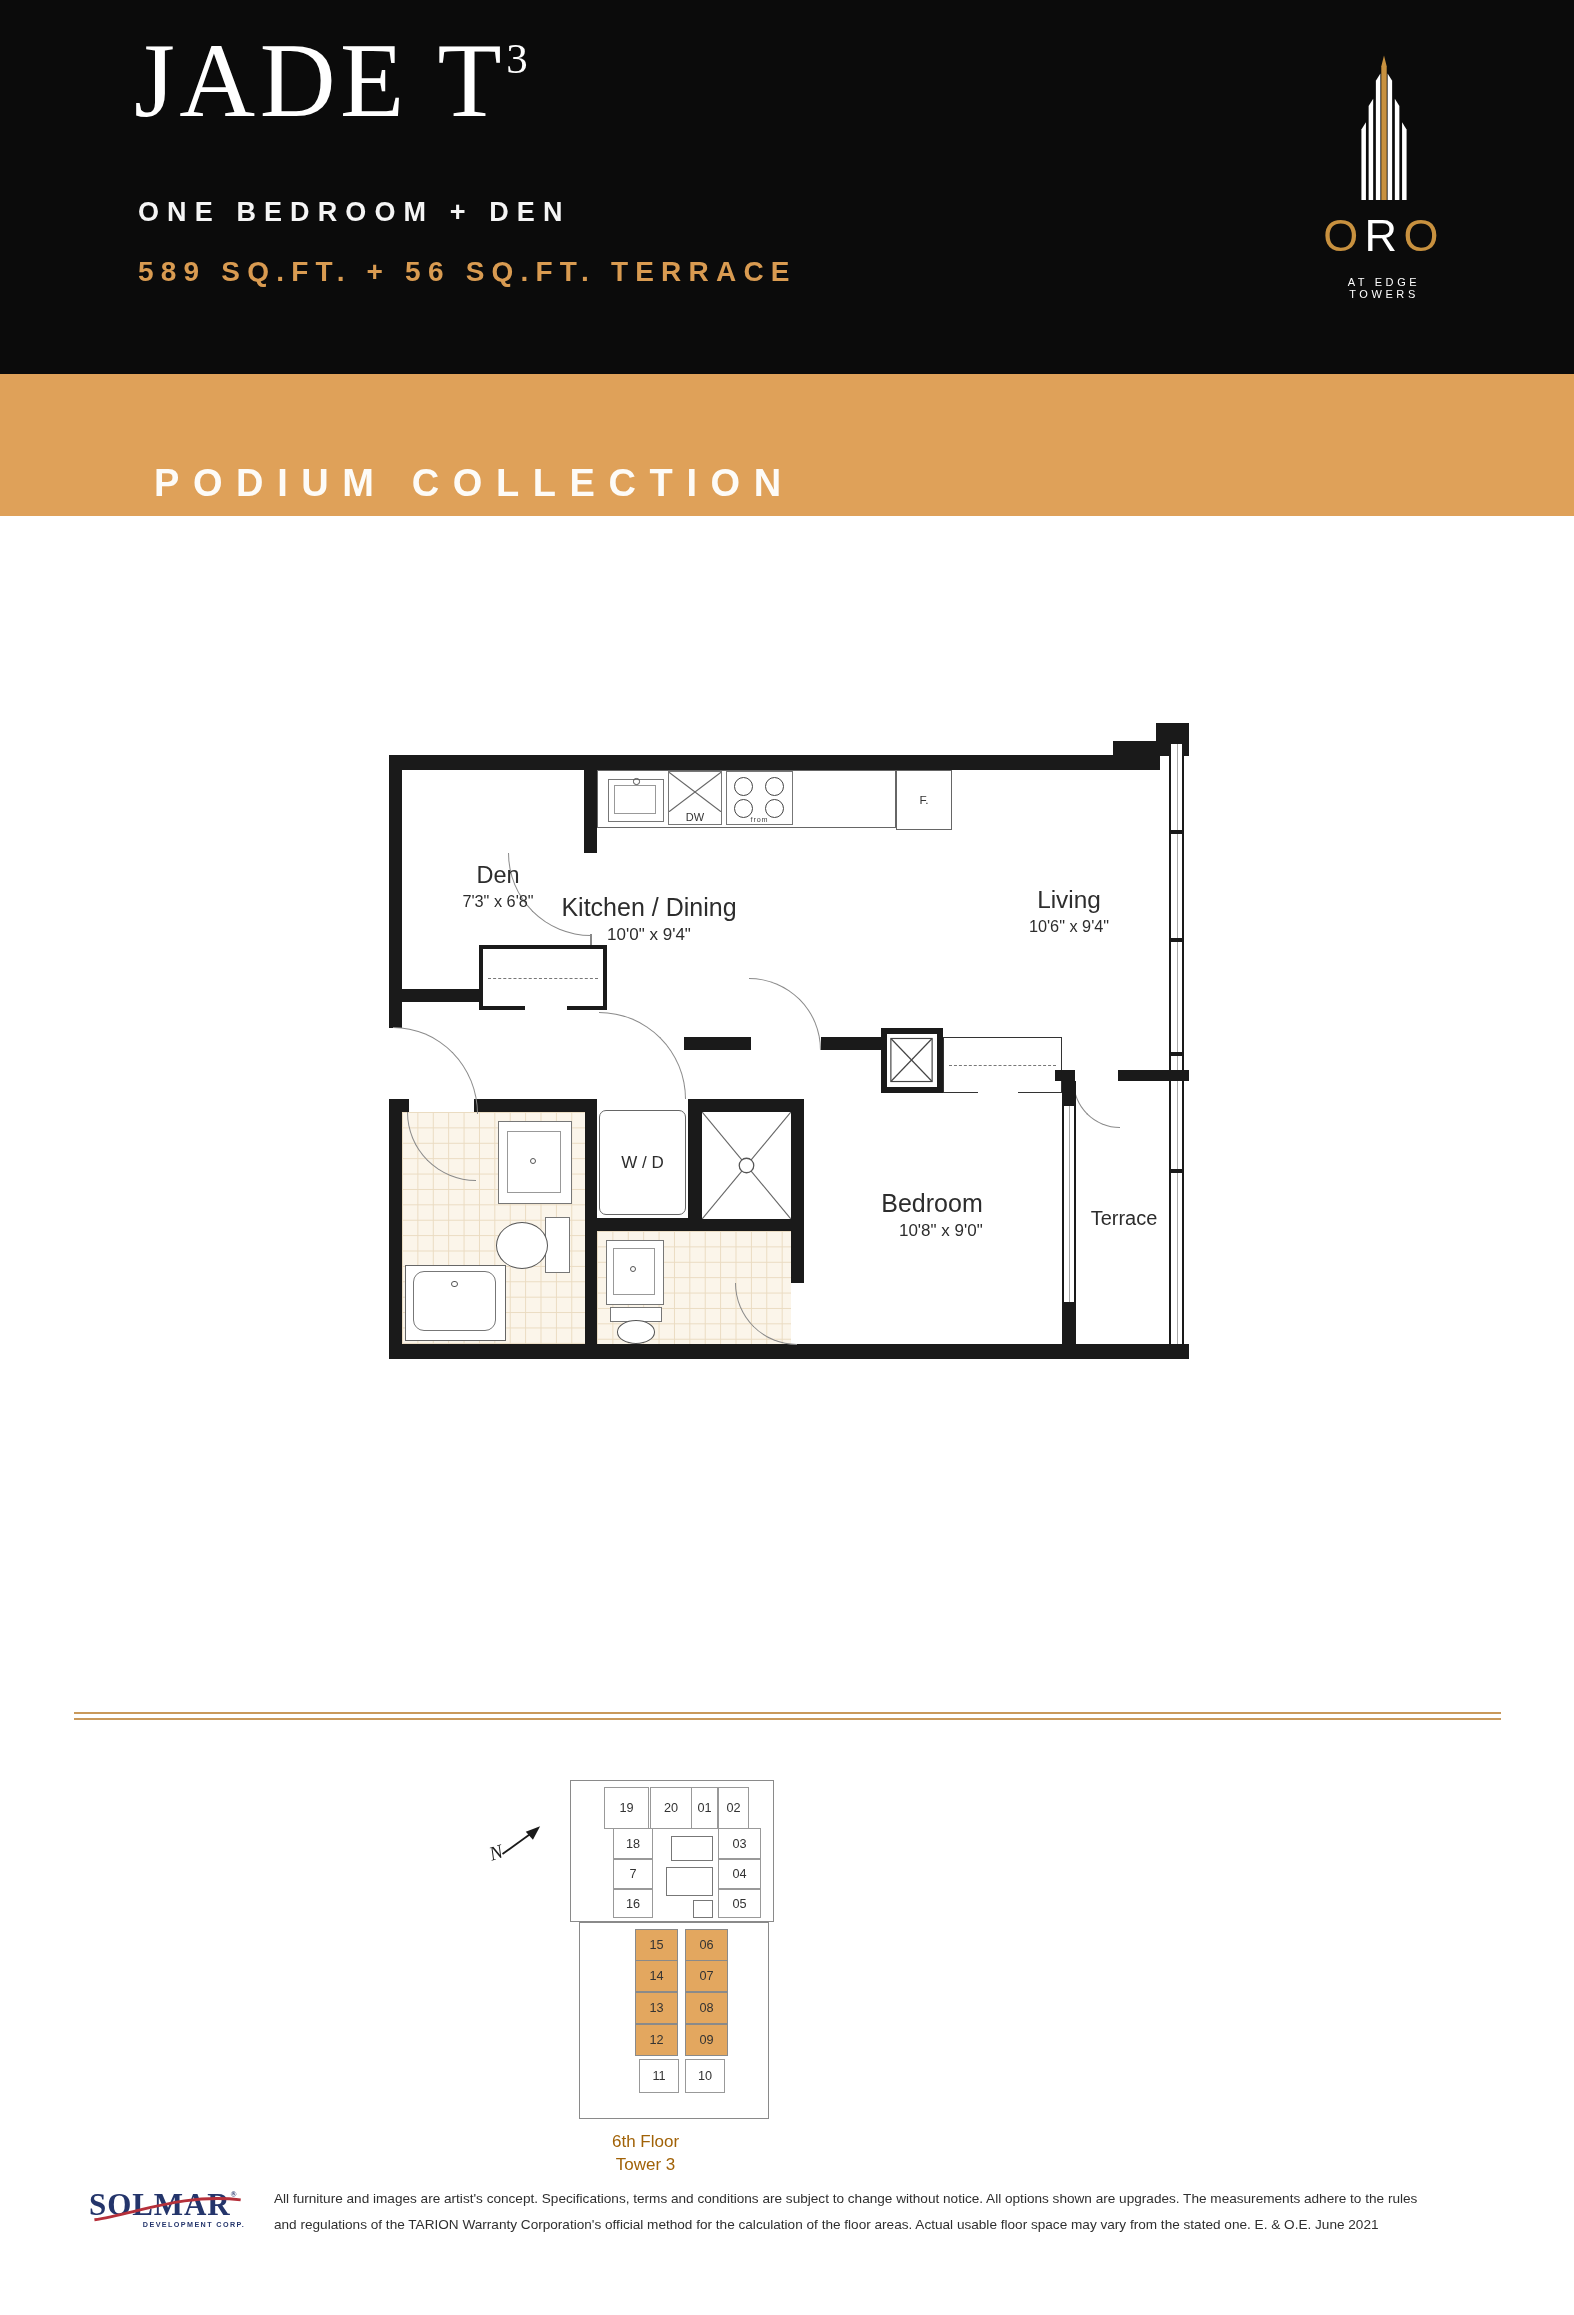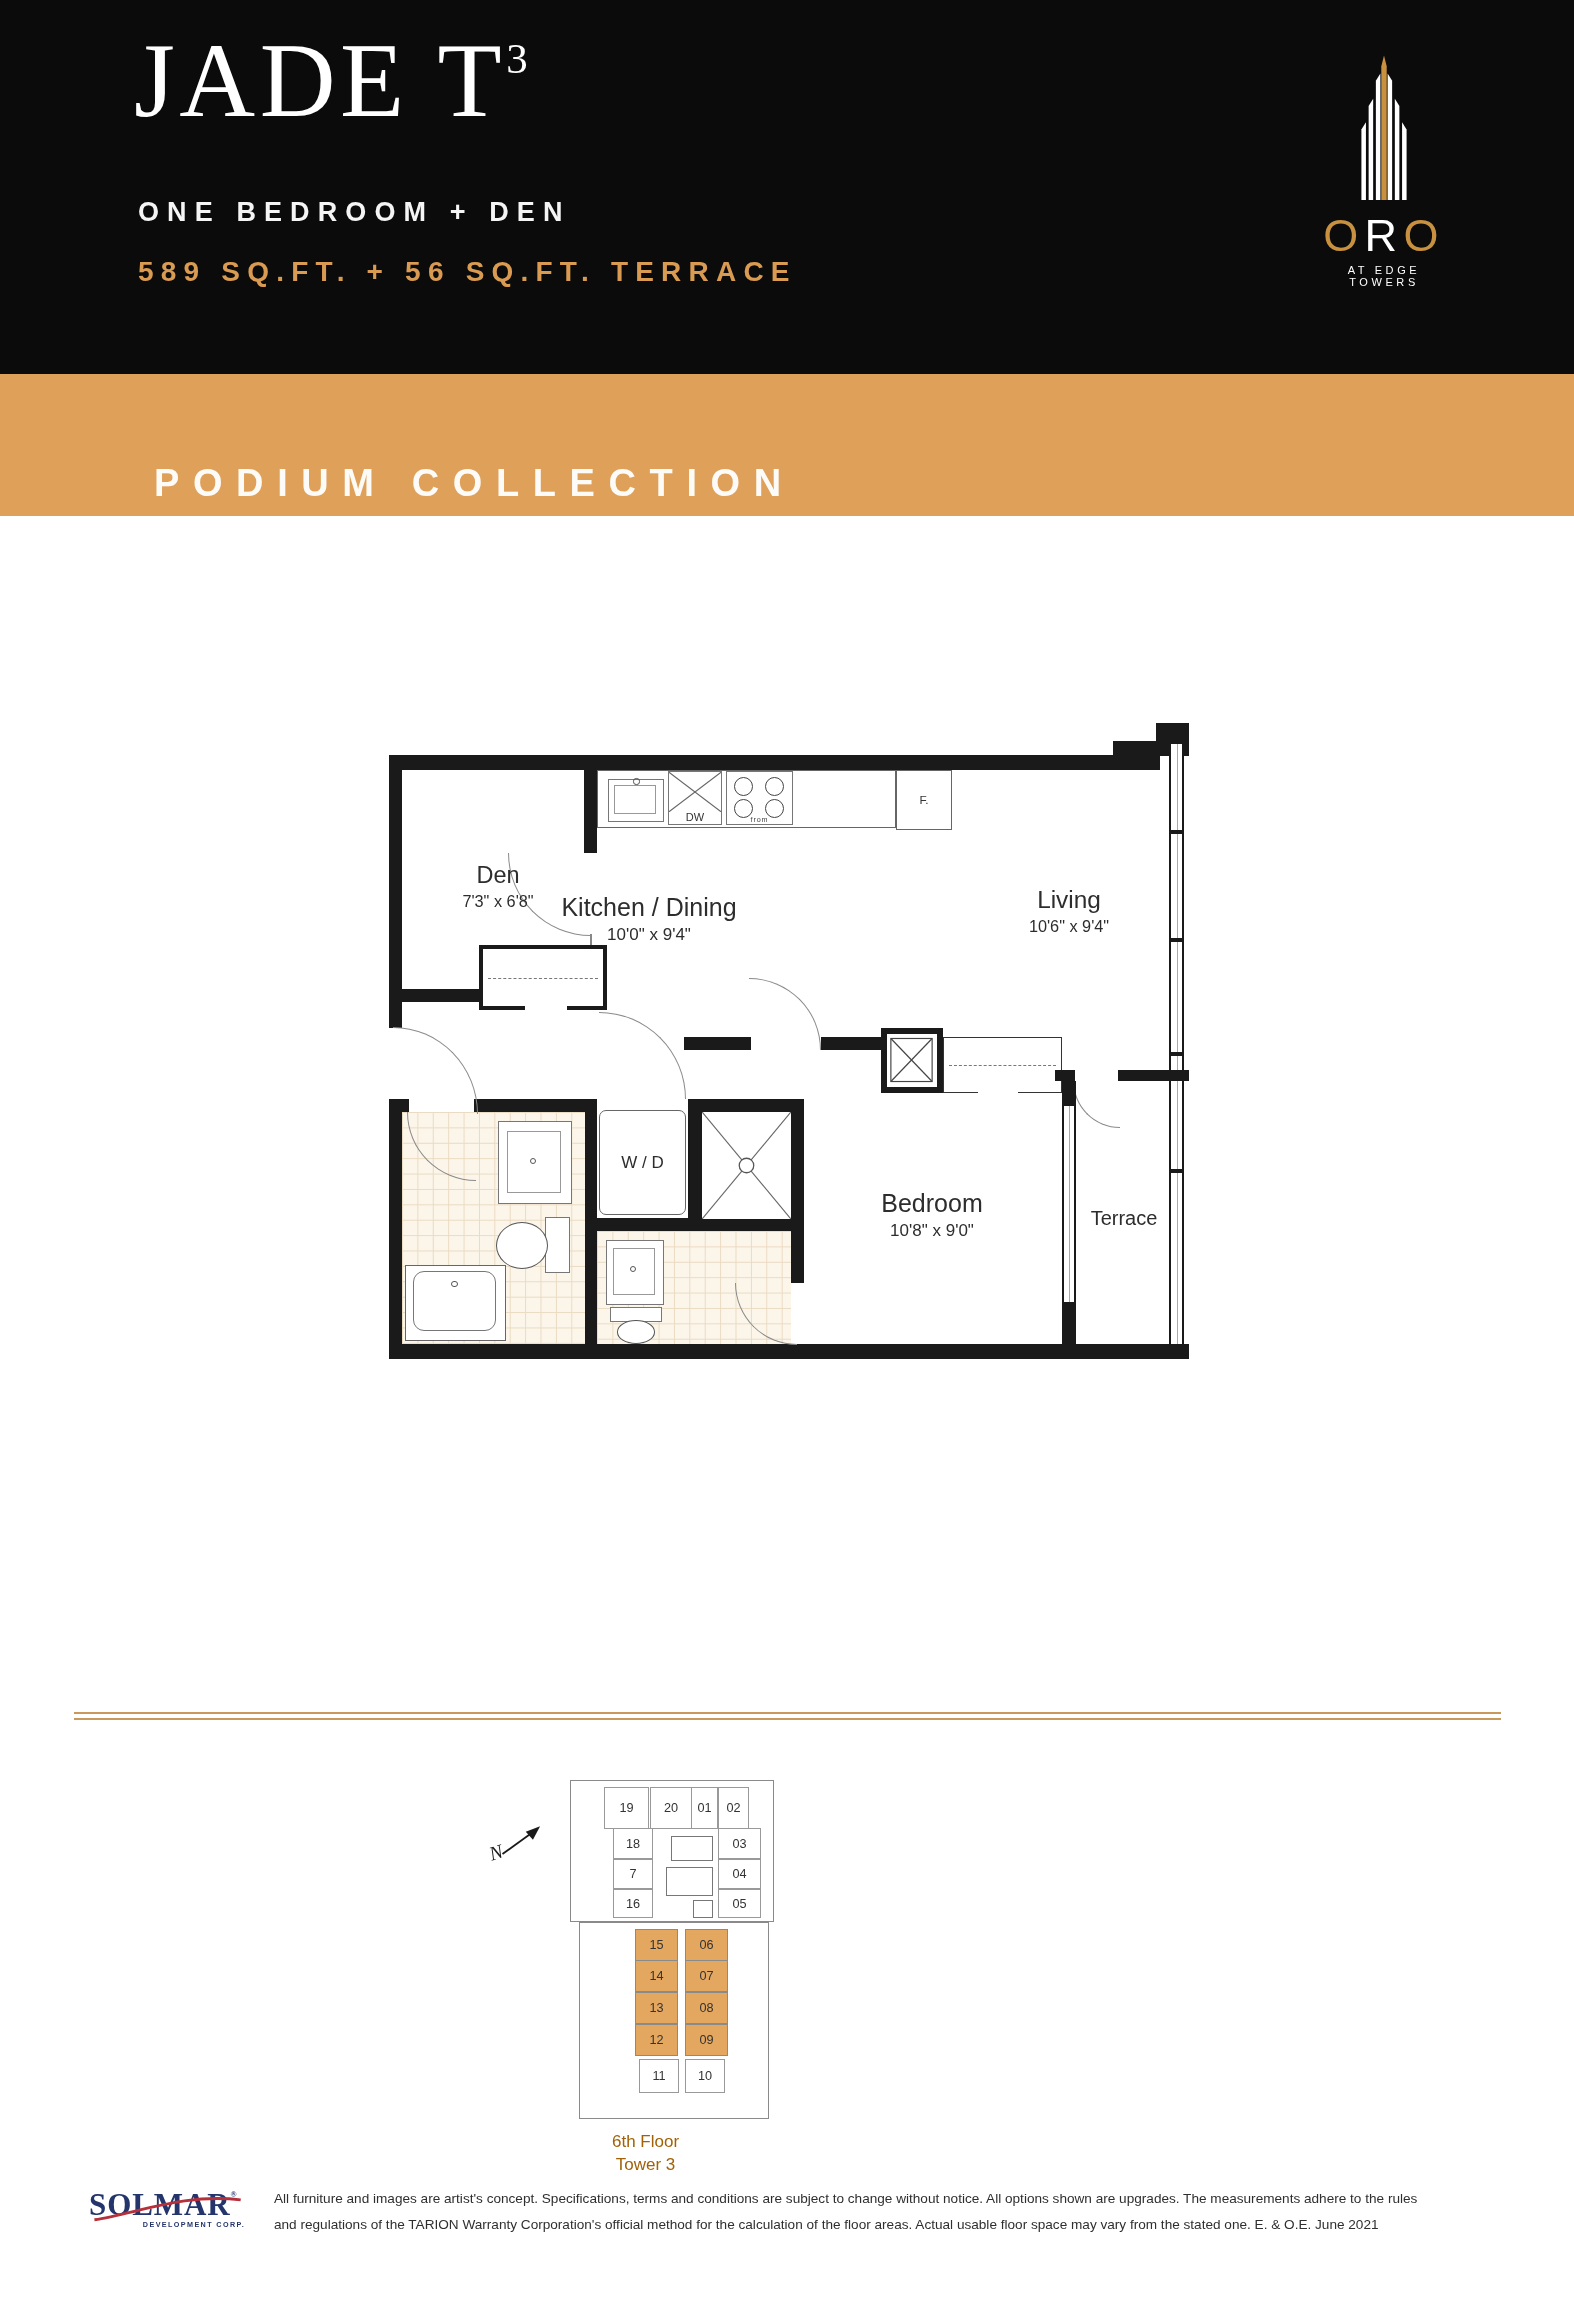--- a/index.html
+++ b/index.html
@@ -12,21 +12,21 @@
   #title{position:absolute;left:134px;top:20px;color:#ffffff;
          font-family:"Liberation Serif", serif;font-size:105px;letter-spacing:4.5px;font-weight:500;}
   #title sup{font-size:43px;vertical-align:43px;letter-spacing:0;}
   #subtitle{position:absolute;left:138px;top:197px;color:#f5f5f5;font-size:27px;
             font-weight:bold;letter-spacing:8.1px;}
   #arealine{position:absolute;left:138px;top:256px;color:#D99B51;font-size:28px;
             font-weight:bold;letter-spacing:7.2px;}
   #logo{position:absolute;left:1310px;top:50px;width:148px;text-align:center;}
   #logo-oro{margin-top:7.2px;font-size:45px;letter-spacing:6.3px;color:#C8913F;font-weight:300;}
   #logo-oro .r{color:#ffffff;}
-  #logo-tag{margin-top:2px;font-size:11px;letter-spacing:3.6px;color:#ffffff;}
+  #logo-tag{margin-top:14px;font-size:11px;letter-spacing:3.6px;color:#ffffff;}
 
   
   #banner{position:absolute;left:0;top:374px;width:1575px;height:142px;background:#DFA159;}
   #banner-label{position:absolute;left:154px;top:49px;color:#fdfbf7;font-size:38px;
                 font-weight:bold;letter-spacing:13.6px;margin-top:39px;}
 
   
   #plan{position:absolute;left:389px;top:719px;width:819px;height:688px;}
   .w{position:absolute;background:#1A1A1A;}
   .thin{position:absolute;border:1.4px solid #666;background:#fff;box-sizing:border-box;}
@@ -231,21 +231,21 @@
     <span class="dm">7'3" x 6'8"</span>
   </div>
   <div class="room-label" style="left:260px;top:174px;">
     <span class="nm" style="font-size:25px;">Kitchen / Dining</span>
     <span class="dm" style="font-size:17px;">10'0" x 9'4"</span>
   </div>
   <div class="room-label" style="left:680px;top:167px;">
     <span class="nm">Living</span>
     <span class="dm">10'6" x 9'4"</span>
   </div>
-  <div class="room-label" style="left:543px;top:470px;">
+  <div class="room-label" style="left:543px;top:470px;text-align:right;">
     <span class="nm" style="font-size:25px;">Bedroom</span>
     <span class="dm" style="font-size:17px;">10'8" x 9'0"</span>
   </div>
   <div class="room-label" style="left:735px;top:488px;">
     <span class="nm" style="font-size:20px;">Terrace</span>
   </div>
 </div>
 
 <div class="gold-rule" style="top:1712px;"></div>
 <div class="gold-rule" style="top:1718px;"></div>

